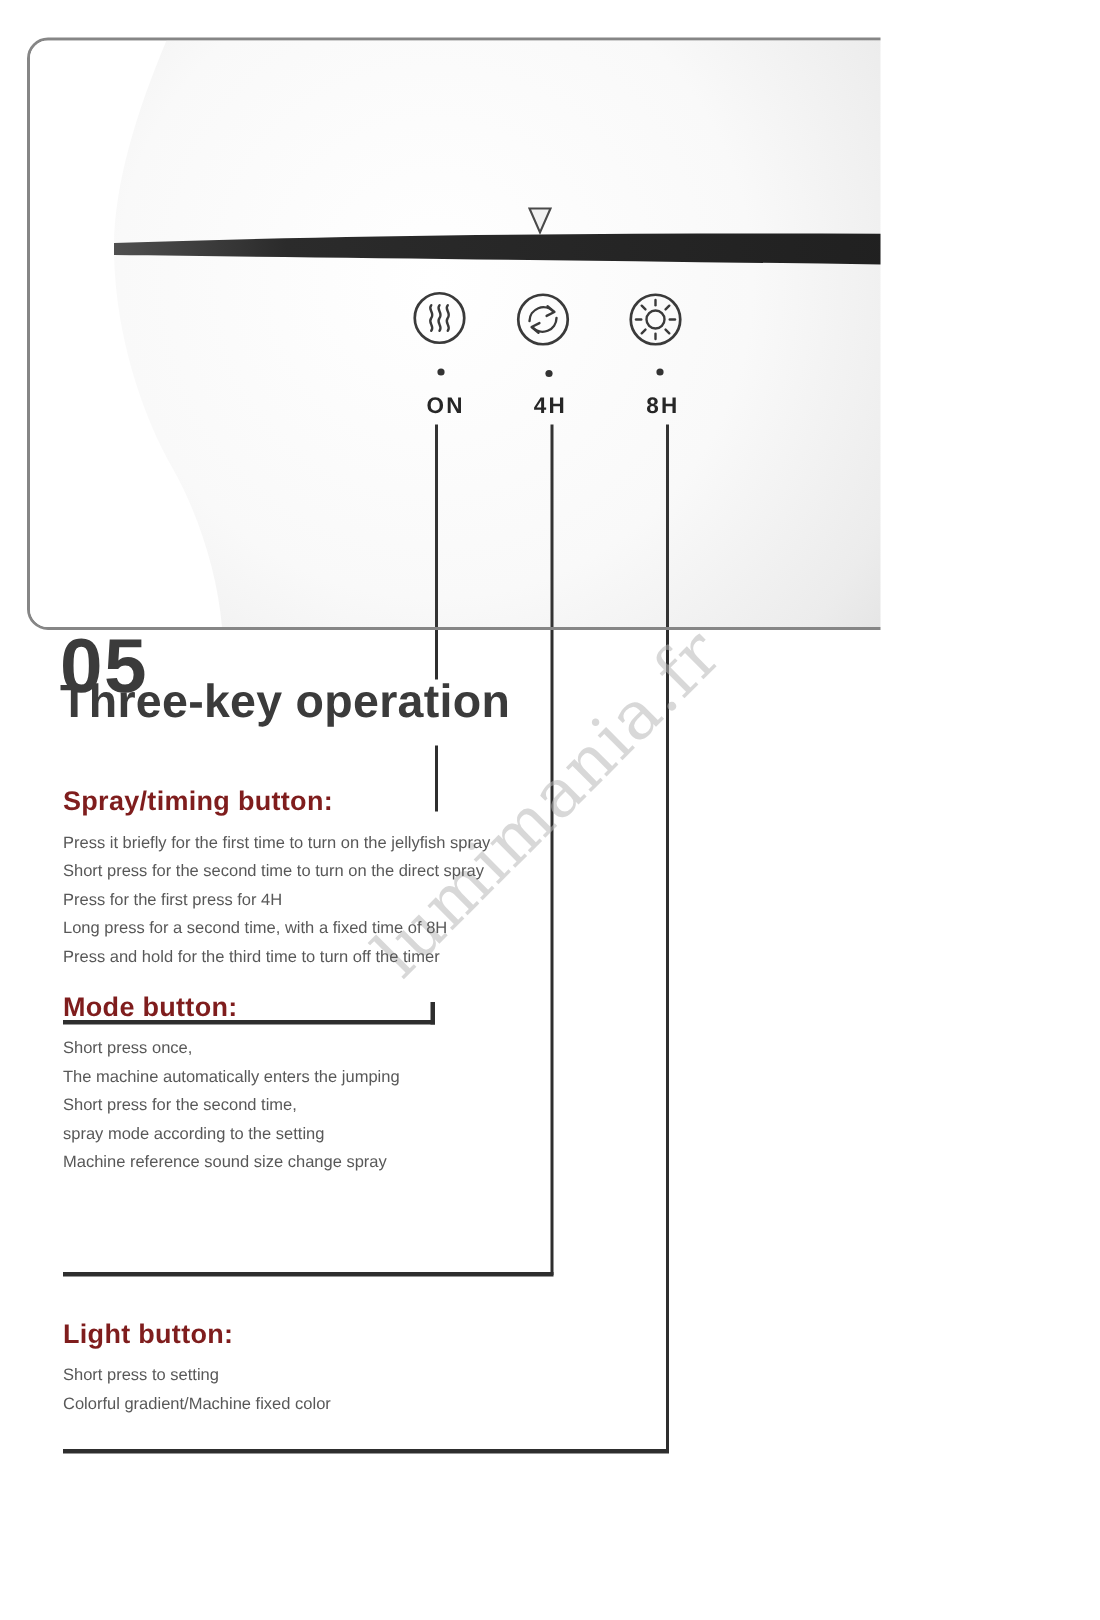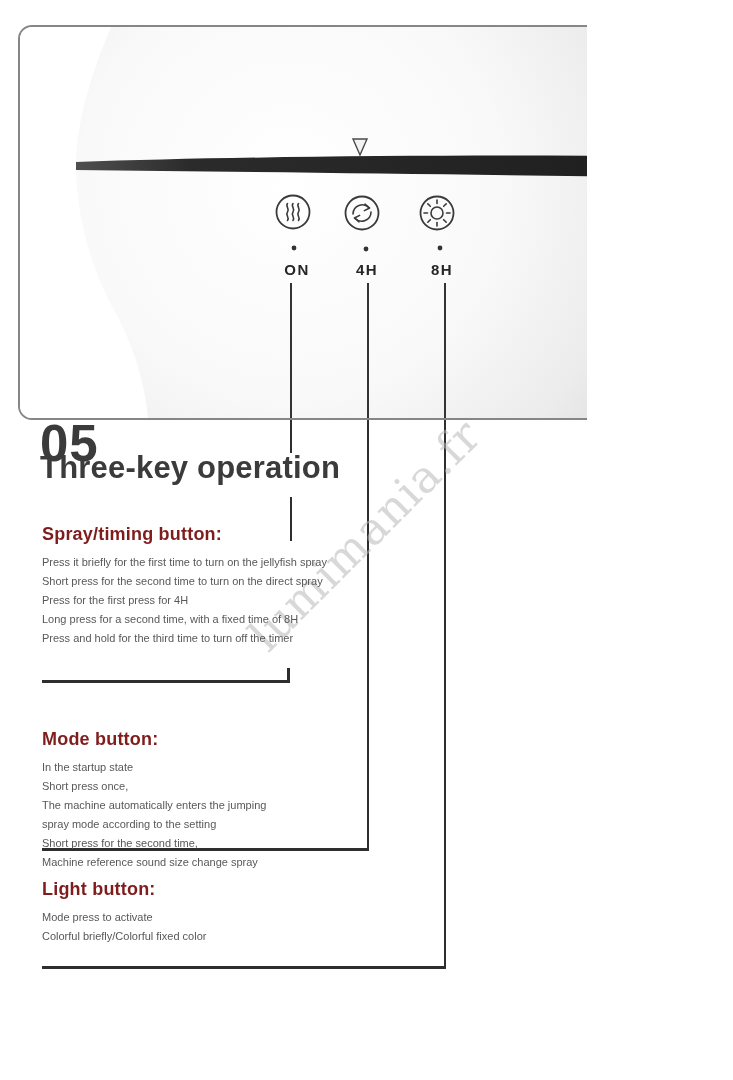--- a/index.html
+++ b/index.html
@@ -28,21 +28,21 @@
     font-size:31px;font-weight:bold;color:#3b3b3b;letter-spacing:0.2px;line-height:1.1;
   }
   .section{position:absolute;left:42px;}
   .section-heading{
     font-size:18px;font-weight:bold;color:#7f1d1d;margin:0 0 8px 0;letter-spacing:0.2px;
   }
   .section-line{
     font-size:11px;color:#585858;line-height:19px;white-space:nowrap;
   }
   #section-spray{top:524px;}
-  #section-mode{top:729px;}
+  #section-mode{top:661px;}
   #section-light{top:879px;}
   
   .watermark{
     position:absolute;left:365px;top:535px;
     transform:translate(-50%,-50%) rotate(-45deg);
     font-family:"DejaVu Serif","Liberation Serif",serif;
     font-size:45px;color:#b9b9b9;opacity:0.55;letter-spacing:1px;
     pointer-events:none;white-space:nowrap;
   }
 </style>
@@ -134,27 +134,26 @@
     <div class="section-heading">Spray/timing button:</div>
     <div class="section-line">Press it briefly for the first time to turn on the jellyfish spray</div>
     <div class="section-line">Short press for the second time to turn on the direct spray</div>
     <div class="section-line">Press for the first press for 4H</div>
     <div class="section-line">Long press for a second time, with a fixed time of 8H</div>
     <div class="section-line">Press and hold for the third time to turn off the timer</div>
   </div>
 
   <div class="section" id="section-mode">
     <div class="section-heading">Mode button:</div>
-    <div class="section-line">In the startup state</div>
     <div class="section-line">Short press once,</div>
     <div class="section-line">The machine automatically enters the jumping</div>
+    <div class="section-line">Short press for the second time,</div>
     <div class="section-line">spray mode according to the setting</div>
-    <div class="section-line">Short press for the second time,</div>
     <div class="section-line">Machine reference sound size change spray</div>
   </div>
 
   <div class="section" id="section-light">
     <div class="section-heading">Light button:</div>
-    <div class="section-line">Mode press to activate</div>
-    <div class="section-line">Colorful briefly/Colorful fixed color</div>
+    <div class="section-line">Short press to setting</div>
+    <div class="section-line">Colorful gradient/Machine fixed color</div>
   </div>
 
 </div>
 
 </body></html>

